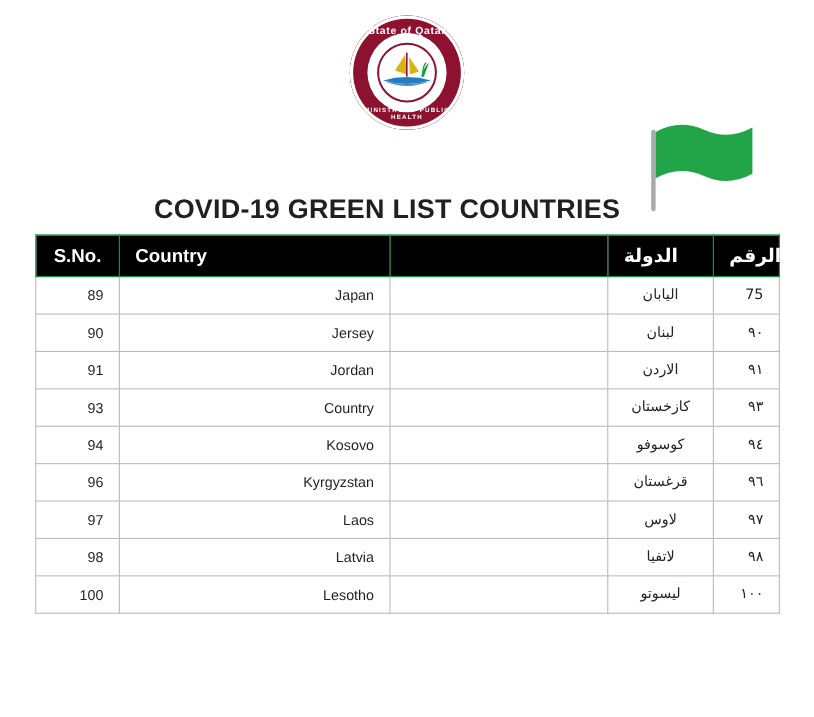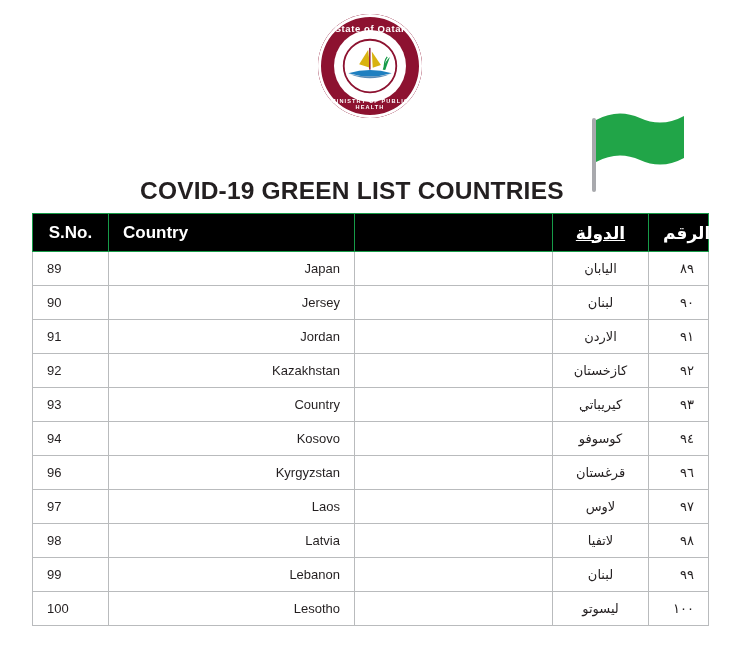--- a/index.html
+++ b/index.html
@@ -115,33 +115,33 @@
     font-size: 17px;
     font-weight: bold;
     height: 38px;
     padding: 0 14px;
     border: 1px solid #169b48;
     box-sizing: border-box;
   }
   .col-sno   { width: 76px;  text-align: center; }
   .col-ctry  { width: 246px; text-align: left; }
   .col-blank { width: 198px; }
-  .col-dawla { width: 96px;  text-align: center; text-decoration: underline; }
+  .col-dawla { width: 96px;  text-align: left; }
   .col-raqam { width: 60px;  text-align: right; }
 
   table.list tbody td {
     height: 34px;
     border: 1px solid #b9bbbd;
     font-size: 13px;
     color: #231f20;
     padding: 0 14px;
     box-sizing: border-box;
     background: #ffffff;
   }
-  td.sno   { text-align: left; }
+  td.sno   { text-align: right; }
   td.ctry  { text-align: right; }
   td.blank { border-left: 1px solid #b9bbbd; border-right: 1px solid #b9bbbd; }
   td.dawla { text-align: center; font-size: 13.5px; direction: rtl; }
   td.raqam { text-align: right; font-size: 13.5px; direction: rtl; }
 
   .arabic { font-family: "DejaVu Sans", sans-serif; }
 </style>
 </head>
 <body>
 
@@ -184,48 +184,41 @@
           <th class="col-dawla arabic">الدولة</th>
           <th class="col-raqam arabic">الرقم</th>
         </tr>
       </thead>
       <tbody>
         <tr>
           <td class="sno">89</td>
           <td class="ctry">Japan</td>
           <td class="blank"></td>
           <td class="dawla arabic">اليابان</td>
-          <td class="raqam arabic">٨٩</td>
+          <td class="raqam arabic">75</td>
         </tr>
         <tr>
           <td class="sno">90</td>
           <td class="ctry">Jersey</td>
           <td class="blank"></td>
           <td class="dawla arabic">لبنان</td>
           <td class="raqam arabic">٩٠</td>
         </tr>
         <tr>
           <td class="sno">91</td>
           <td class="ctry">Jordan</td>
           <td class="blank"></td>
           <td class="dawla arabic">الاردن</td>
           <td class="raqam arabic">٩١</td>
         </tr>
         <tr>
-          <td class="sno">92</td>
-          <td class="ctry">Kazakhstan</td>
-          <td class="blank"></td>
-          <td class="dawla arabic">كازخستان</td>
-          <td class="raqam arabic">٩٢</td>
-        </tr>
-        <tr>
           <td class="sno">93</td>
           <td class="ctry">Country</td>
           <td class="blank"></td>
-          <td class="dawla arabic">كيريباتي</td>
+          <td class="dawla arabic">كازخستان</td>
           <td class="raqam arabic">٩٣</td>
         </tr>
         <tr>
           <td class="sno">94</td>
           <td class="ctry">Kosovo</td>
           <td class="blank"></td>
           <td class="dawla arabic">كوسوفو</td>
           <td class="raqam arabic">٩٤</td>
         </tr>
         <tr>
@@ -241,27 +234,20 @@
           <td class="blank"></td>
           <td class="dawla arabic">لاوس</td>
           <td class="raqam arabic">٩٧</td>
         </tr>
         <tr>
           <td class="sno">98</td>
           <td class="ctry">Latvia</td>
           <td class="blank"></td>
           <td class="dawla arabic">لاتفيا</td>
           <td class="raqam arabic">٩٨</td>
-        </tr>
-        <tr>
-          <td class="sno">99</td>
-          <td class="ctry">Lebanon</td>
-          <td class="blank"></td>
-          <td class="dawla arabic">لبنان</td>
-          <td class="raqam arabic">٩٩</td>
         </tr>
         <tr>
           <td class="sno">100</td>
           <td class="ctry">Lesotho</td>
           <td class="blank"></td>
           <td class="dawla arabic">ليسوتو</td>
           <td class="raqam arabic">١٠٠</td>
         </tr>
       </tbody>
     </table>

